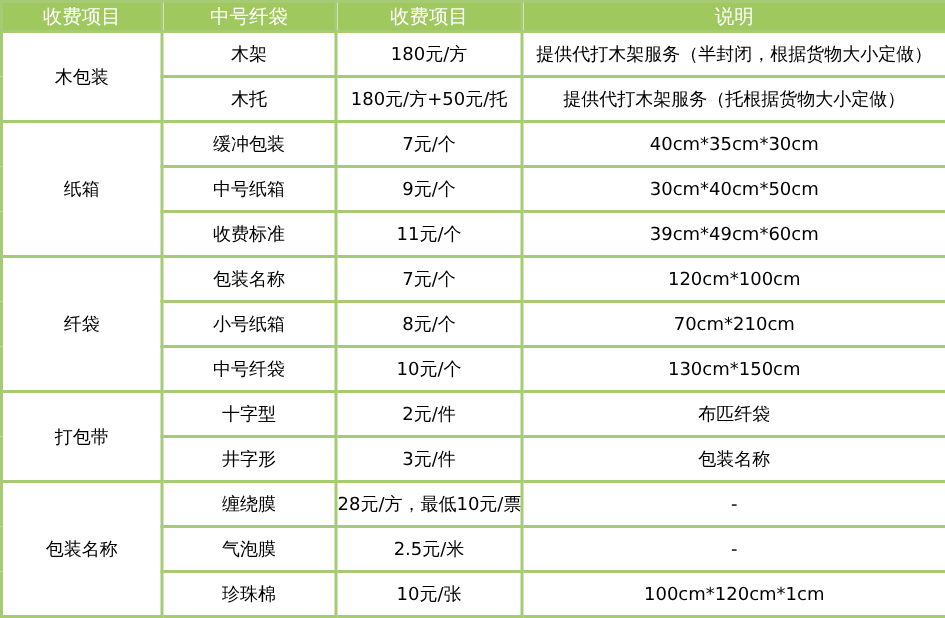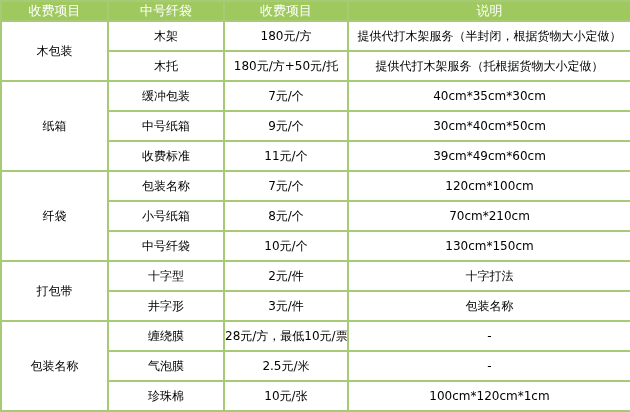--- a/index.html
+++ b/index.html
@@ -97,21 +97,21 @@
     <tr>
       <td>中号纤袋</td>
       <td class="price-cell">10元/个</td>
       <td>130cm*150cm</td>
     </tr>
 
     <tr>
       <td rowspan="2">打包带</td>
       <td>十字型</td>
       <td class="price-cell">2元/件</td>
-      <td>十字打法</td>
+      <td>布匹纤袋</td>
     </tr>
     <tr>
       <td>井字形</td>
       <td class="price-cell">3元/件</td>
       <td>包装名称</td>
     </tr>
 
     <tr>
       <td rowspan="3">包装名称</td>
       <td>缠绕膜</td>

